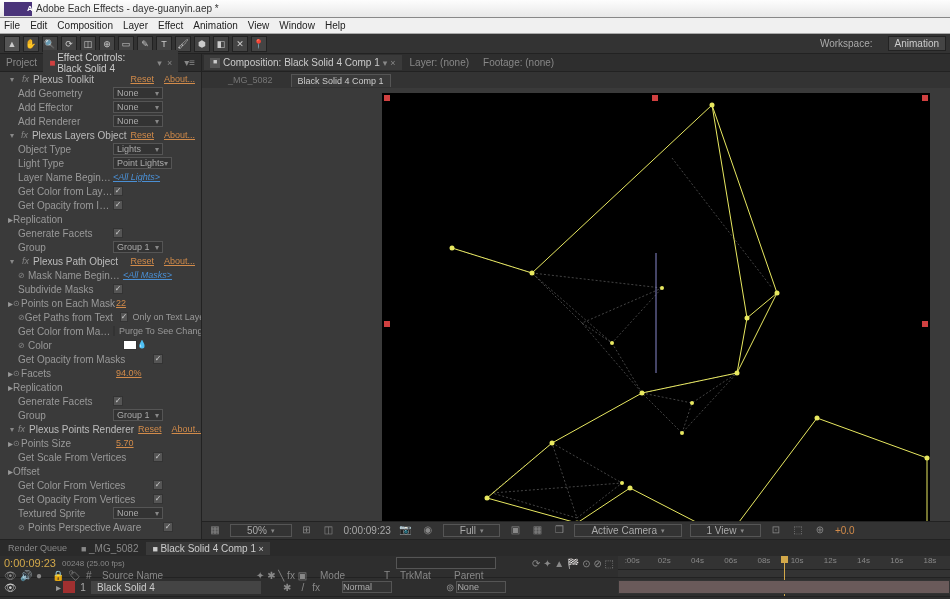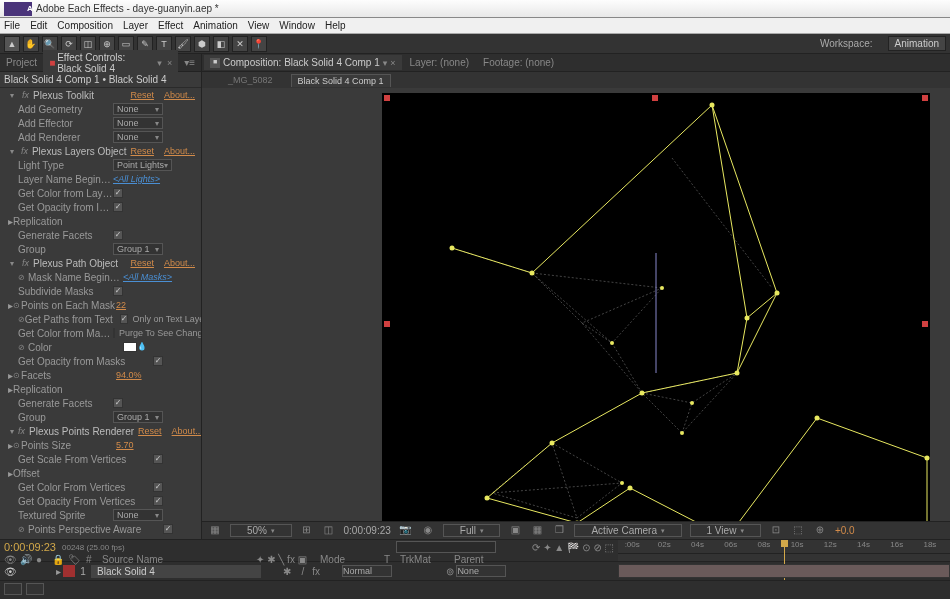--- a/index.html
+++ b/index.html
@@ -130,21 +130,20 @@
           <span>Project</span>
         </div>
       <div class="ptab active">
           <span style="color:#d04040">■</span>
           <span>Effect Controls: Black Solid 4</span>
           <span class="x">▾</span>
           <span class="x">×</span>
         </div>
       <div class="ptab">▾≡</div>
     </div>
-    <div class="ec-head">Black Solid 4 Comp 1 • Black Solid 4</div>
     <div class="effects">
 
       <div class="eff-grp">
           <span class="tw">▾</span>
           <span class="fx">fx</span>
           <span class="nm">Plexus Toolkit</span>
           <span class="reset">Reset</span>
           <span class="about">About...</span>
         </div>
       <div class="prop">
@@ -159,20 +158,24 @@
           <span class="pn">Add Renderer</span>
           <span class="dd">None</span>
         </div>
 
       <div class="eff-grp">
           <span class="tw">▾</span>
           <span class="fx">fx</span>
           <span class="nm">Plexus Layers Object</span>
           <span class="reset">Reset</span>
           <span class="about">About...</span>
+        </div>
+      <div class="prop">
+          <span class="pn">Object Type</span>
+          <span class="dd">Lights</span>
         </div>
       <div class="prop">
           <span class="pn">Light Type</span>
           <span class="dd">Point Lights</span>
         </div>
       <div class="prop">
           <span class="pn">Layer Name Begins with</span>
           <span class="link">&lt;All Lights&gt;</span>
         </div>
       <div class="prop">
@@ -383,20 +386,25 @@
       <span class="dd2">1 View</span>
       <span class="ico">⊡</span>
         <span class="ico">⬚</span>
         <span class="ico">⊕</span>
       <span style="color:#d28b4a">+0.0</span>
     </div>
   </div>
 </div>
 
 <div class="timeline">
+  <div class="tl-tabs">
+    <div class="tltab">Render Queue</div>
+    <div class="tltab">■ <span>_MG_5082</span></div>
+    <div class="tltab active">■ <span>Black Solid 4 Comp 1</span> ×</div>
+  </div>
   <div class="tl-head">
     <div class="tl-left">
       <div class="tl-time">
         <span class="tc">0:00:09:23</span>
         <span class="frm">00248 (25.00 fps)</span>
         <input type="text" style="background: rgb(42, 42, 42); border: 1px solid rgb(85, 85, 85); color: rgb(170, 170, 170); width: 100px; height: 12px; font-size: 9px; margin-left: auto;">
         <span style="margin-left:30px;color:#888">⟳ ✦ ▲ 🏁 ⊙ ⊘ ⬚</span>
       </div>
       <div class="tl-cols">
         <span style="width:12px">👁</span>

